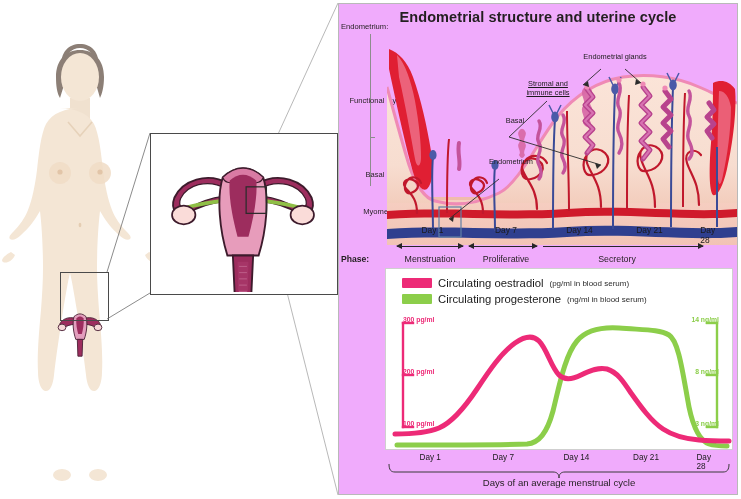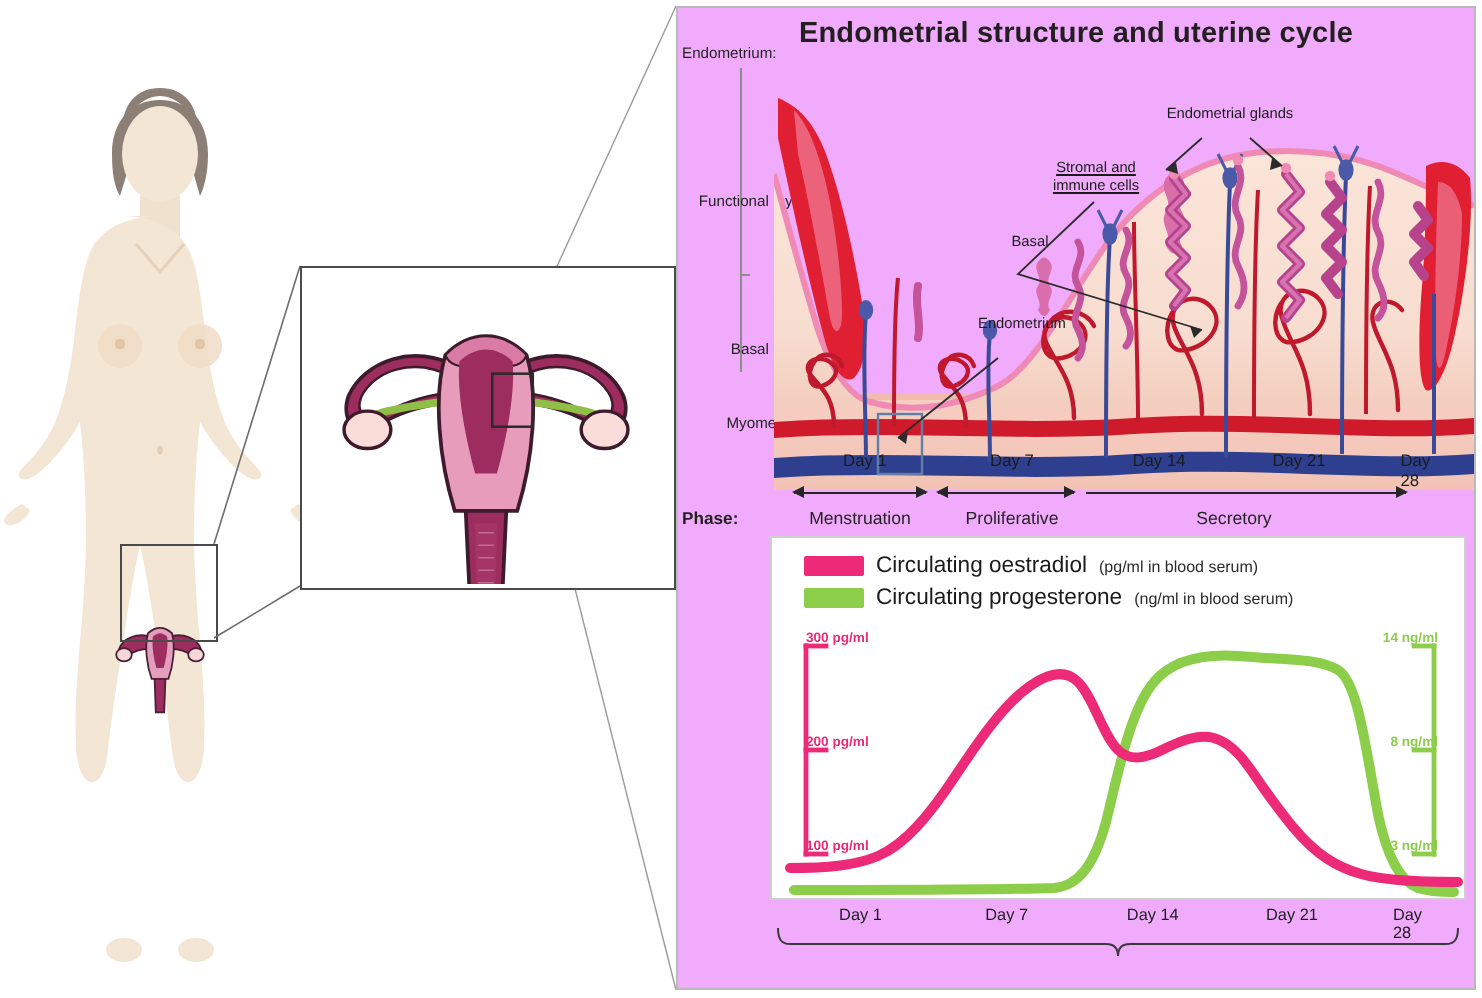--- a/index.html
+++ b/index.html
@@ -401,16 +401,17 @@
     <div id="cycle-axis">
       <span class="cday" style="left:13%">Day 1</span>
       <span class="cday" style="left:34%">Day 7</span>
       <span class="cday" style="left:55%">Day 14</span>
       <span class="cday" style="left:75%">Day 21</span>
       <span class="cday" style="left:93%">Day 28</span>
       <svg style="position:absolute;left:0;top:13px;" width="348" height="14">
         <path d="M4 0 C 4 6 6 8 10 8 L168 8 C 172 8 174 10 174 14
                  C 174 10 176 8 180 8 L338 8 C 342 8 344 6 344 0" fill="none" stroke="#3a3a3a" stroke-width="1"></path>
       </svg>
+      <div id="cycle-caption">Days of an average menstrual cycle</div>
     </div>
 
   </div>
 </div>
 
 </body></html>

